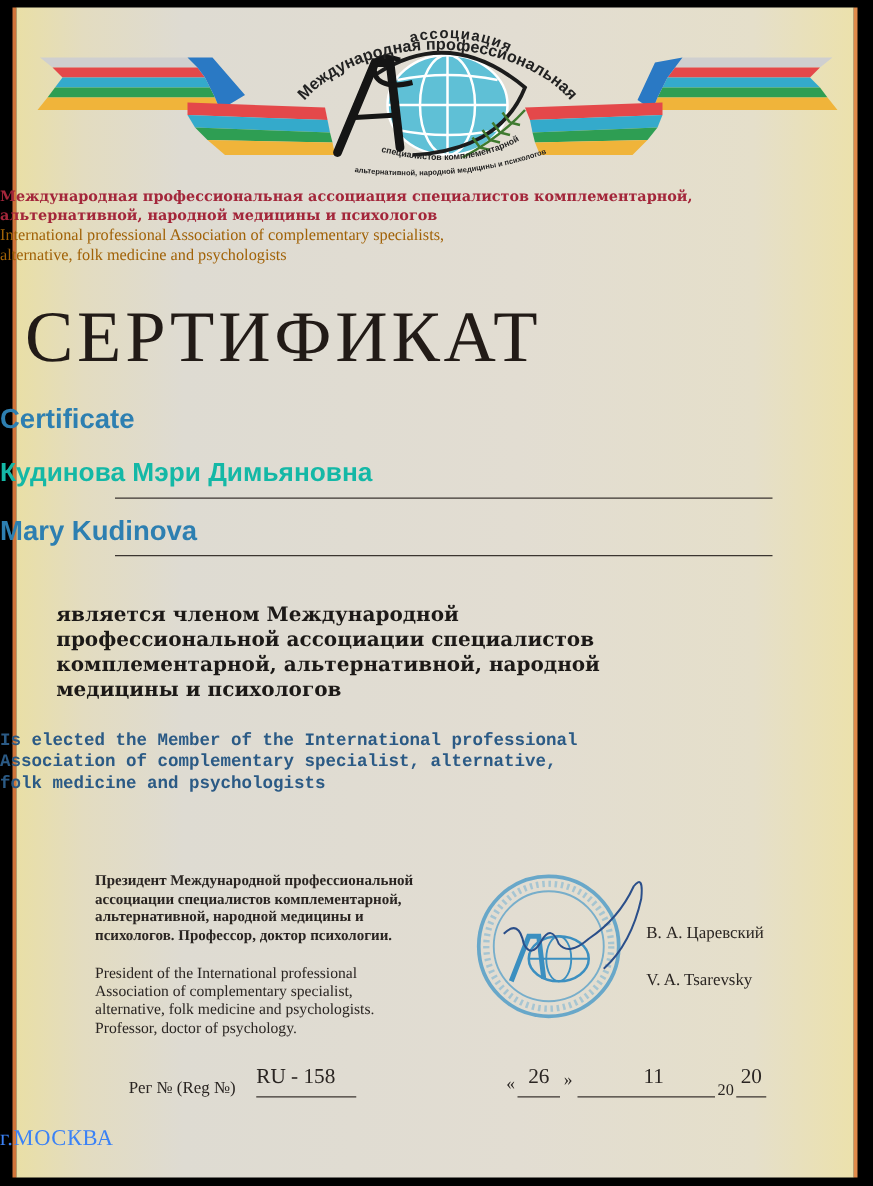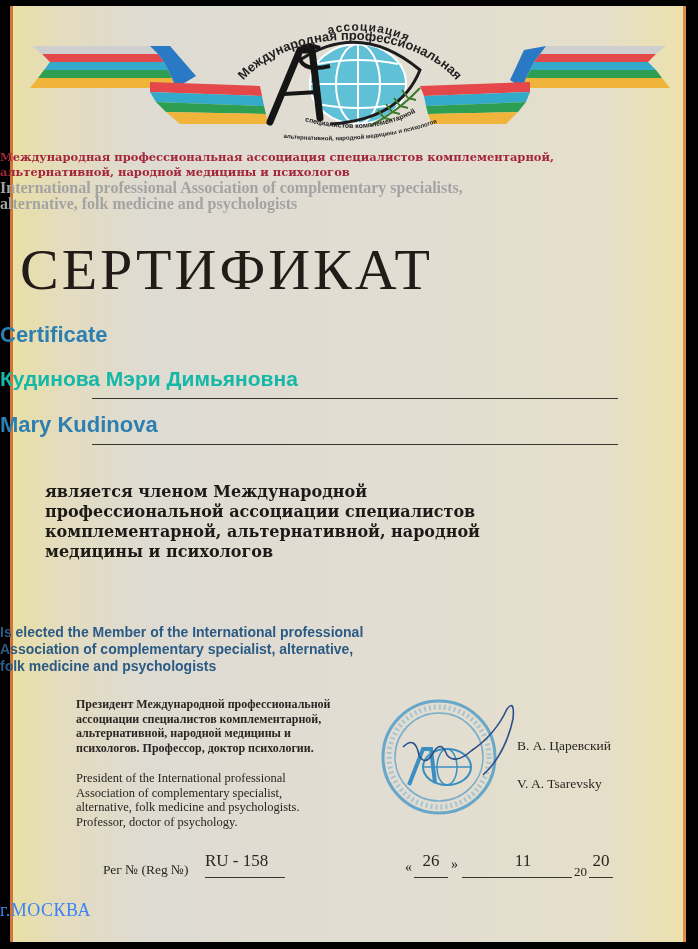--- a/index.html
+++ b/index.html
@@ -11,22 +11,22 @@
     box-sizing: border-box;
   }
   .ribbon-svg { position: absolute; left: 0; top: 0; }
   .logo-arc { position: absolute; left: 0; top: 0; }
   .abs { position: absolute; left: 0; width: 698px; text-align: left; }
   .org-ru {
     top: 150px; color: #a3263a; font-family: "DejaVu Serif", serif; font-weight: bold;
     font-size: 11.5px; line-height: 15px;
   }
   .org-en {
-    top: 180px; color: #a3a3a3; font-family: "Liberation Serif", serif; font-weight: bold;
-    font-size: 16px; line-height: 16px;
+    top: 180px; color: #a16207; font-family: "Liberation Serif", serif; font-weight: normal;
+    font-size: 13px; line-height: 16px;
   }
   .title-ru {
     top: 240px; color: #221b17; font-family: "Liberation Serif", serif; font-size: 58px;
     letter-spacing: 3px; line-height: 60px; margin-left: 20px;
   }
   .title-en {
     top: 322px; color: #2d7fb1; font-family: "Liberation Sans", sans-serif; font-weight: bold;
     font-size: 22px; line-height: 26px;
   }
   .name-ru {
@@ -36,22 +36,22 @@
   .line { position: absolute; left: 92px; width: 526px; height: 1px; background: #3b3530; }
   .name-en {
     top: 411px; color: #2d7fb1; font-family: "Liberation Sans", sans-serif; font-weight: bold;
     font-size: 22px; line-height: 28px;
   }
   .member-ru {
     top: 482px; color: #1c1917; font-family: "DejaVu Serif", serif; font-weight: bold;
     font-size: 16px; line-height: 20px; margin-left: 45px;
   }
   .member-en {
-    top: 585px; color: #2b5a85; font-family: Liberation Sans, sans-serif; font-weight: bold;
-    font-size: 14px; line-height: 17px; margin-top: 39px;
+    top: 585px; color: #2b5a85; font-family: Liberation Mono, monospace; font-weight: bold;
+    font-size: 14px; line-height: 17px;
   }
   .pres {
     position: absolute; left: 76px; width: 300px; color: #2a2522;
     font-family: "Liberation Serif", serif; font-size: 12.5px; line-height: 14.5px;
   }
   .pres-ru { top: 697px; font-weight: bold; font-size: 12px; }
   .pres-en { top: 771px; }
   .sig-name {
     position: absolute; left: 517px; color: #2a2522; font-family: "Liberation Serif", serif; font-size: 13.5px;
   }

